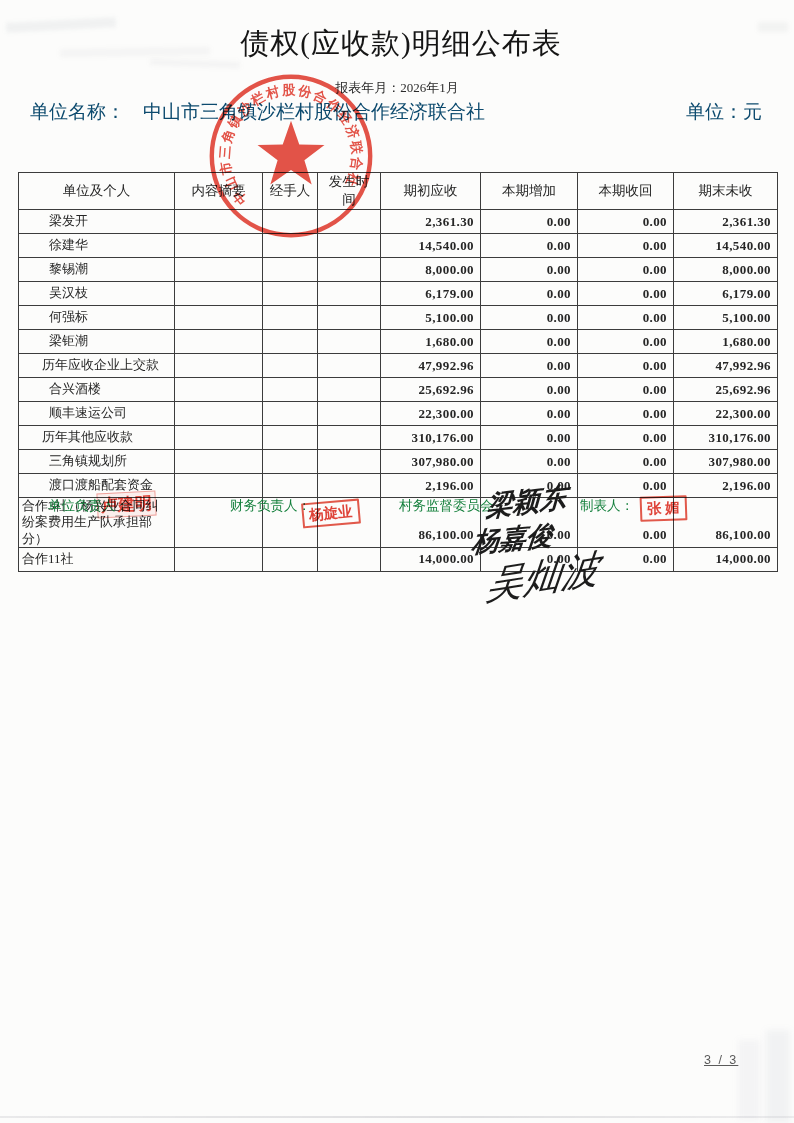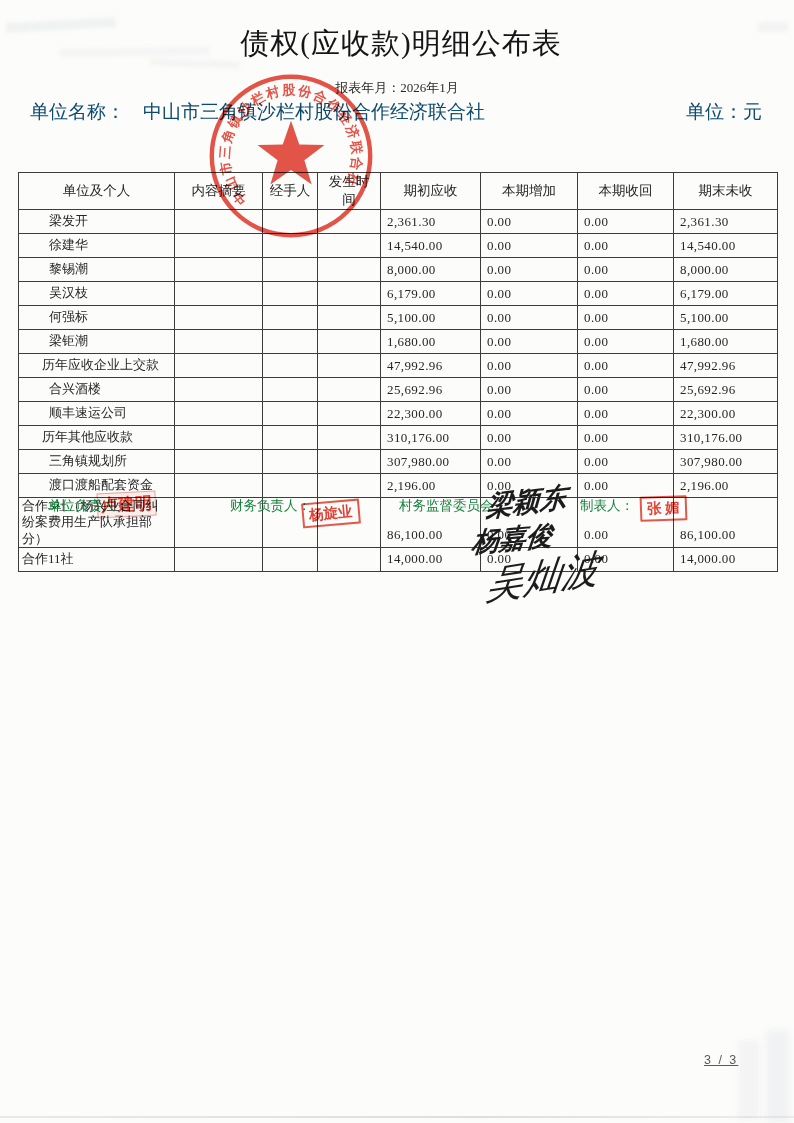--- a/index.html
+++ b/index.html
@@ -37,21 +37,21 @@
     border:1px solid #3c3c3c;
     padding:0 6px;
     overflow:hidden;
   }
   table.rcv th{
     height:22px;font-weight:normal;text-align:center;
     font-size:13.5px;
   }
   table.rcv td{height:23px;}
   td.name-cell{text-align:left;line-height:1.25;}
-  td.num-cell{text-align:left;letter-spacing:.4px;}
+  td.num-cell{text-align:right;letter-spacing:.4px;font-weight:bold;}
   .indent-0{padding-left:3px !important;}
   .indent-1{padding-left:23px !important;}
   .indent-2{padding-left:30px !important;}
   tr.tall td{height:42px;vertical-align:bottom;padding-bottom:4px;}
   tr.tall td.name-cell{vertical-align:middle;padding-bottom:0;}
   
   .seal{
     position:absolute;left:203px;top:66px;width:176px;height:180px;
     mix-blend-mode:multiply;opacity:.88;pointer-events:none;
   }

